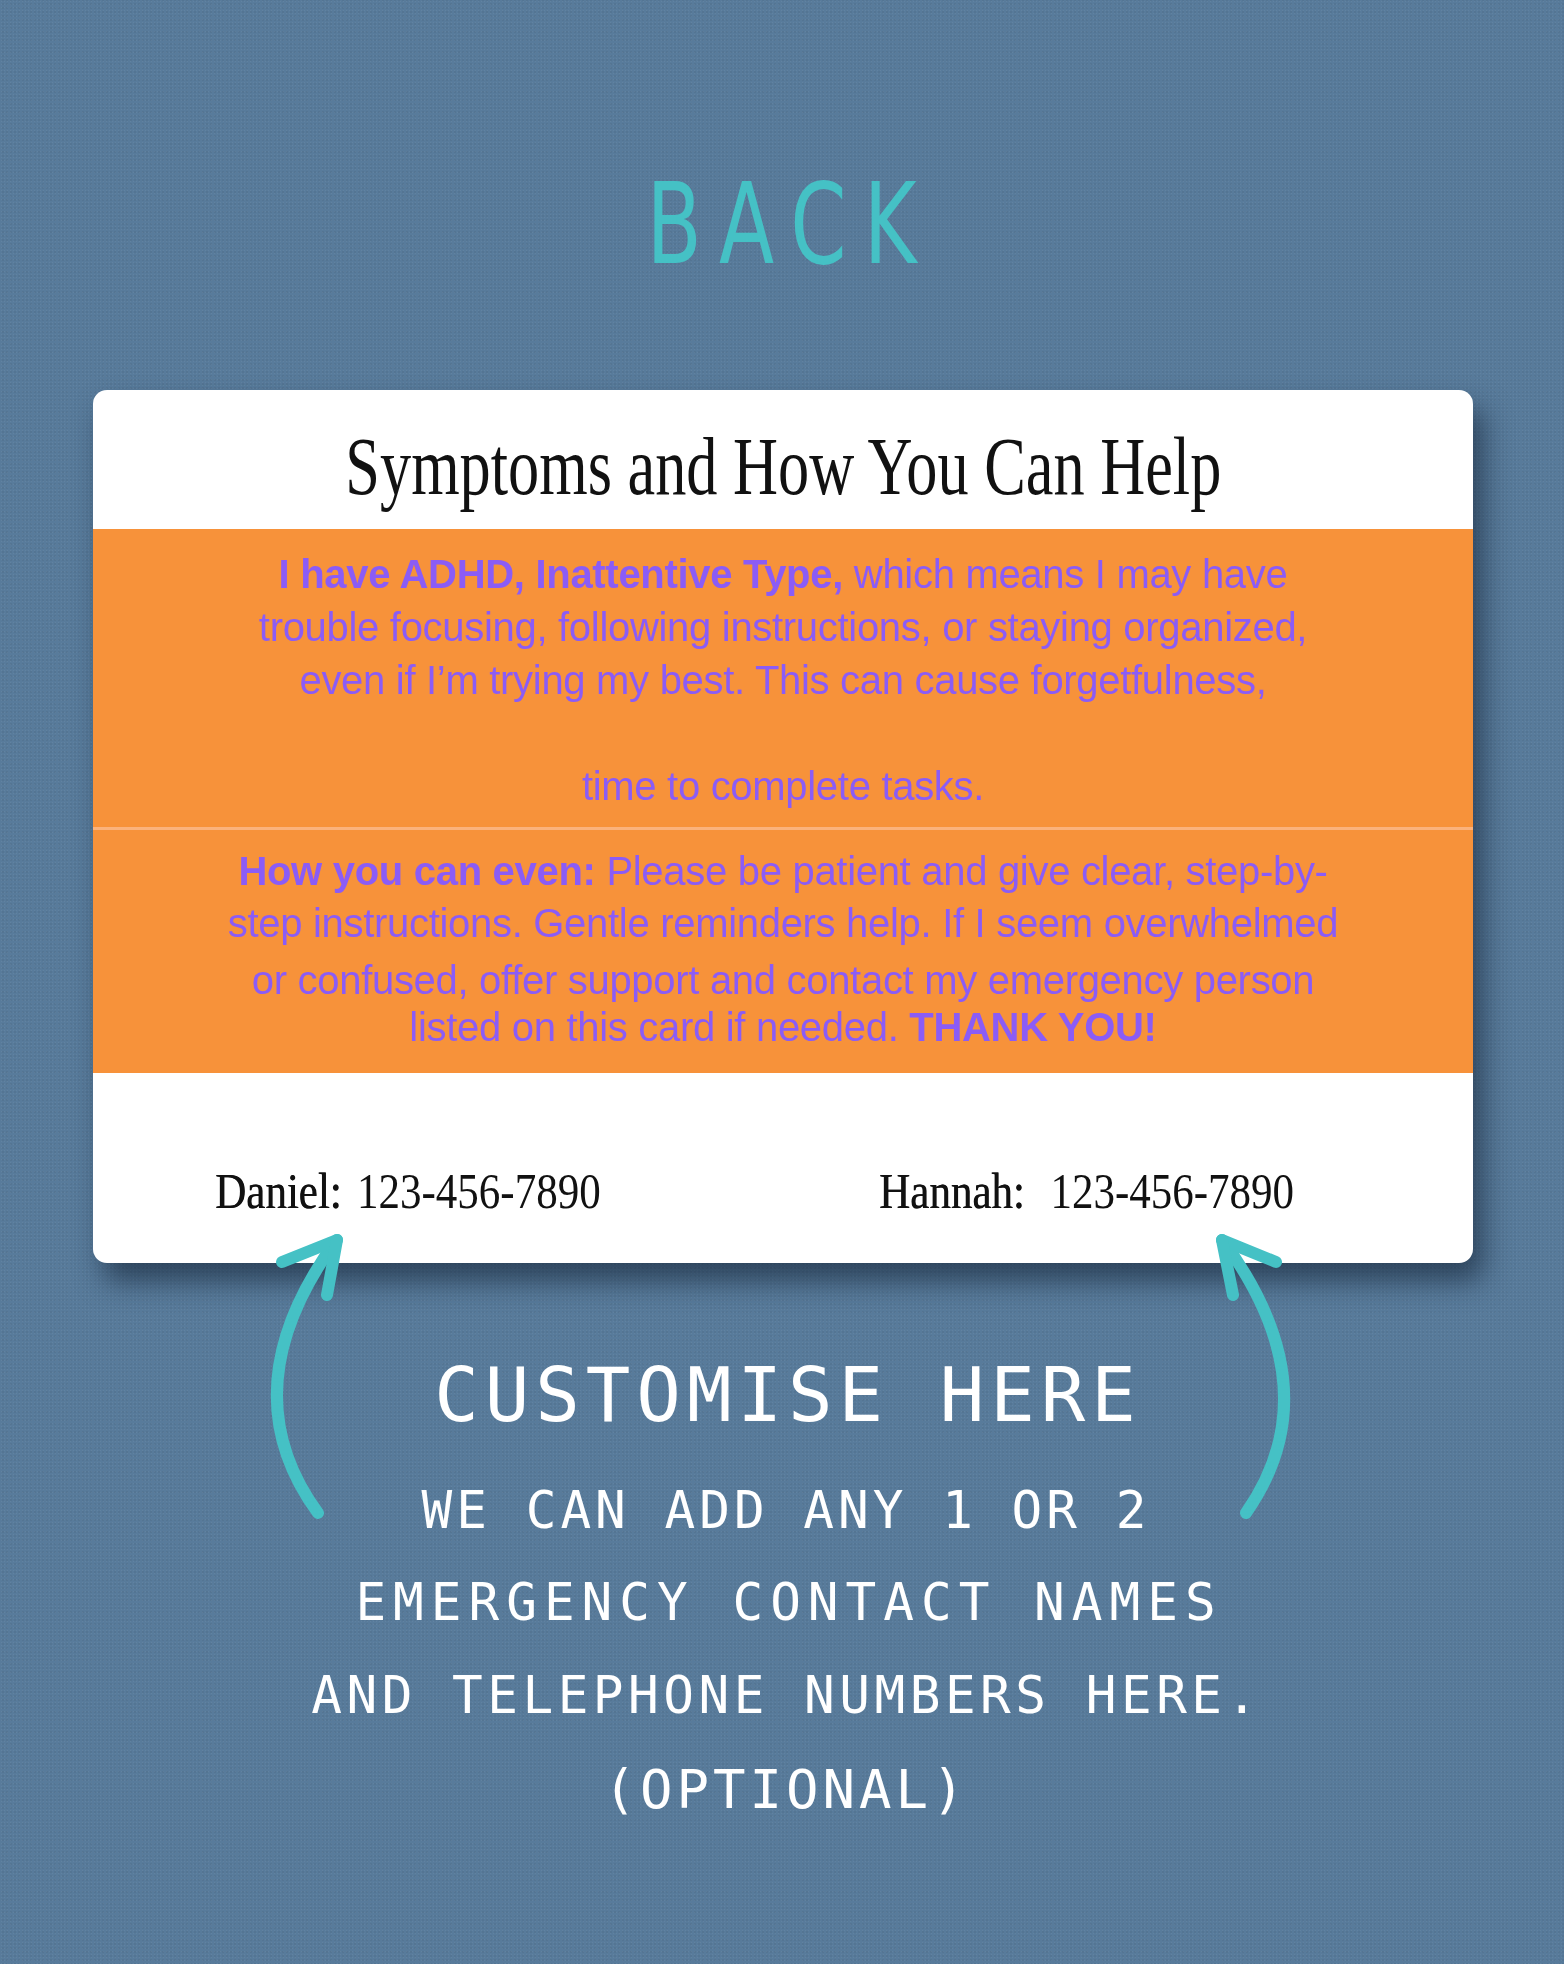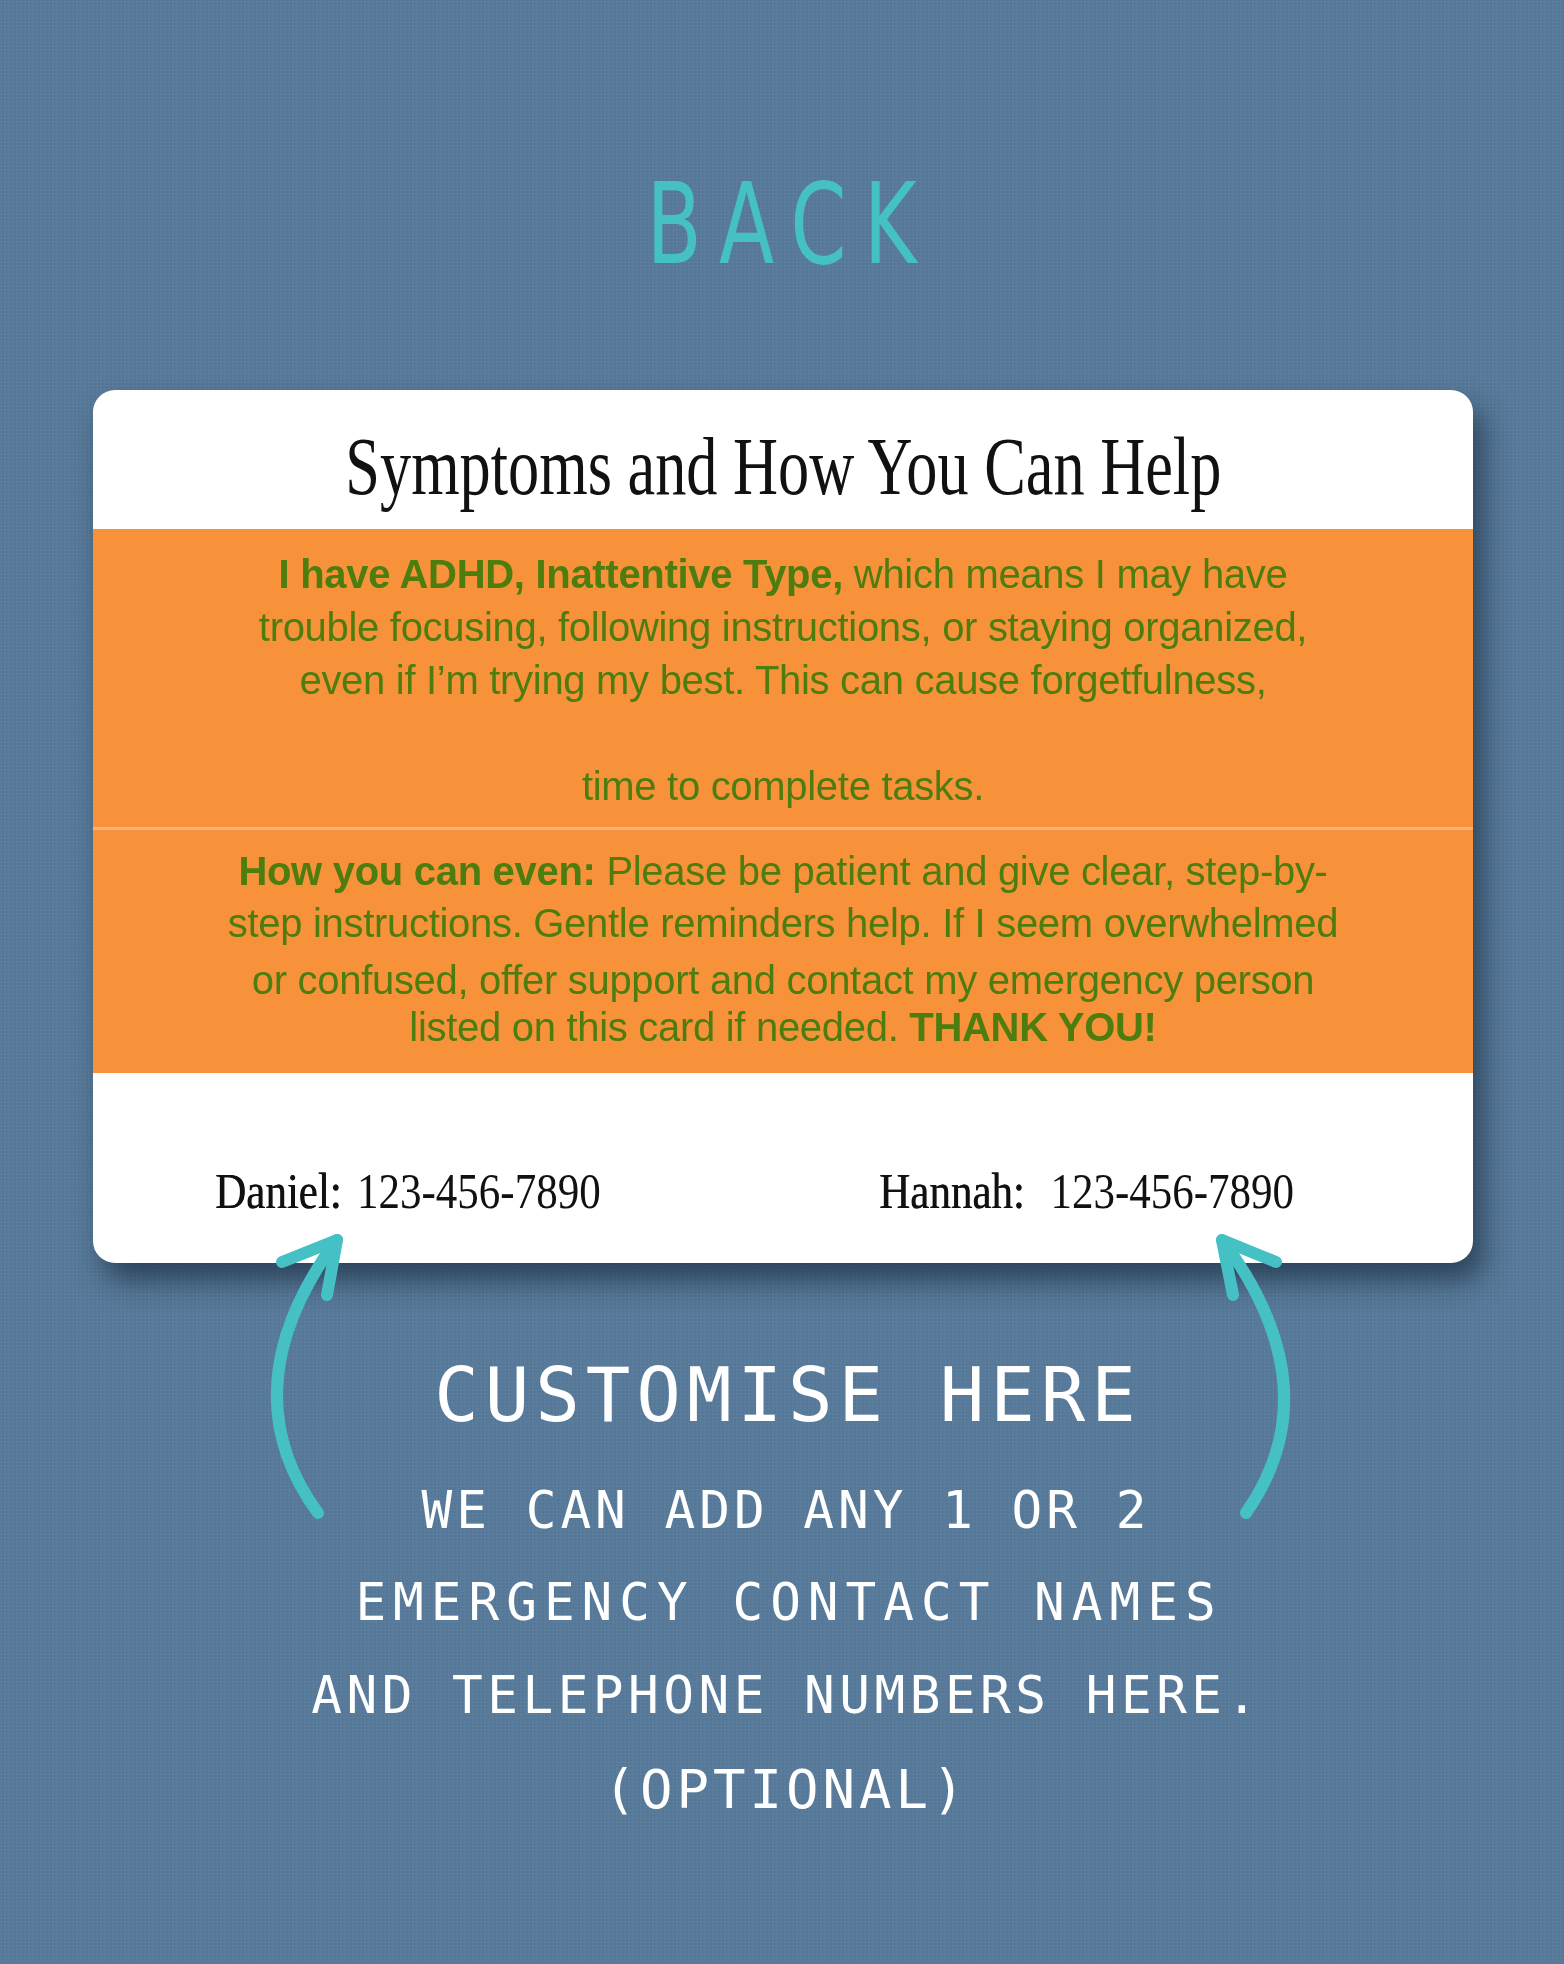--- a/index.html
+++ b/index.html
@@ -20,40 +20,40 @@
   }
   #back-title {
     position: absolute; left: 0; width: 1564px; top: 168px; text-align: center;
     font-family: "DejaVu Sans", sans-serif; font-size: 112px; line-height: 1;
     color: #45c1c5; letter-spacing: 24px; white-space: nowrap;
   }
   #back-title span { display: inline-block; transform: scaleX(0.72); transform-origin: center; padding-left: 24px; }
 
   .card {
     position: absolute; left: 93px; top: 390px; width: 1380px; height: 873px;
-    background: #ffffff; border-radius: 22px; overflow: hidden;
+    background: #ffffff; border-radius: 14px; overflow: hidden;
     box-shadow: 10px 18px 28px rgba(22,38,58,0.65);
   }
   .card-title {
     position: absolute; left: 0; width: 1380px; top: 36px; text-align: center;
     font-family: "Liberation Serif", serif; font-size: 82px; line-height: 1;
     color: #111; white-space: nowrap;
   }
   .card-title span { display: inline-block; transform: scaleX(0.76); transform-origin: center; }
   .orange {
     position: absolute; left: 0; top: 139px; width: 1380px; height: 544px;
     background: #f7923a;
   }
   .orange-divider {
     position: absolute; left: 0; top: 298px; width: 1380px; height: 3px; background: #fbb27c;
   }
   .para-line {
     position: absolute; left: 0; width: 1380px; text-align: center;
     font-family: "Liberation Sans", sans-serif; font-size: 40px; line-height: 1;
-    color: #4d7c0f; white-space: nowrap; letter-spacing: -0.3px;
+    color: #8b5cf6; white-space: nowrap; letter-spacing: -0.3px;
   }
   .para-line b { font-weight: bold; }
   .emergency-heading {
     position: absolute; left: 0; width: 1380px; top: 690px; text-align: center;
     font-family: "Liberation Sans", sans-serif; font-weight: bold; font-size: 58px; line-height: 1;
     color: #ff0000; white-space: nowrap;
   }
   .contact {
     position: absolute; top: 776px;
     font-family: "Liberation Serif", serif; font-size: 50px; line-height: 1;

